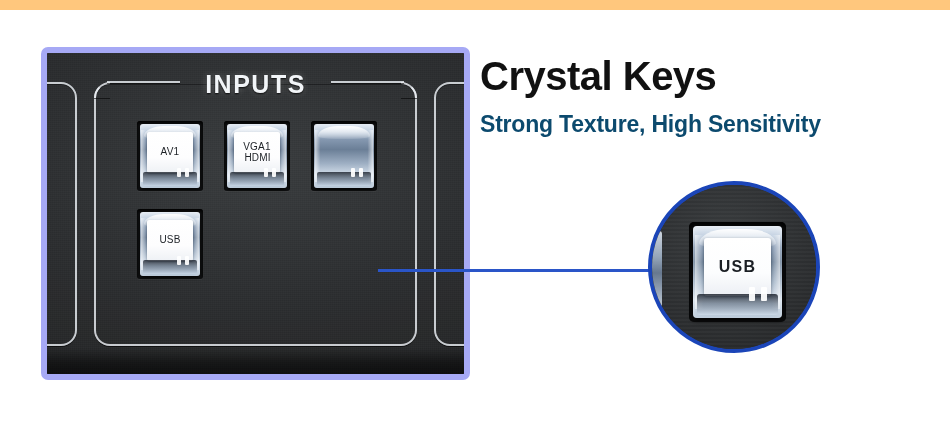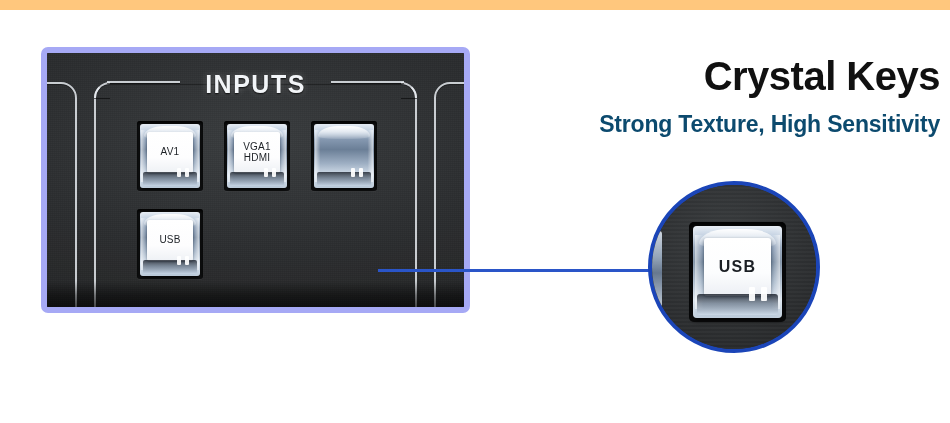--- a/index.html
+++ b/index.html
@@ -25,21 +25,21 @@
     position: absolute;
     left: 0; top: 0;
     width: 950px; height: 10px;
     background: #ffc77d;
   }
 
   
   .device-panel {
     position: absolute;
     left: 41px; top: 47px;
-    width: 429px; height: 266px;
+    width: 429px; height: 333px;
     border: 6px solid #a6a9f5;
     border-radius: 7px;
     background: #4c1d95;
     overflow: hidden;
   }
 
   
   .panel-surface {
     position: absolute;
     inset: 0;
@@ -183,21 +183,21 @@
     display: flex;
     align-items: center;
     justify-content: center;
   }
   .keycap-legend {
     font-family: "Liberation Sans", sans-serif;
     font-size: 10px;
     font-weight: normal;
     line-height: 1.06;
     color: #1d2126;
-    text-align: center;
+    text-align: right;
     letter-spacing: .2px;
     white-space: pre-line;
   }
   
   .keycap-arc {
     position: absolute;
     left: 4px; right: 4px; top: 2px;
     height: 13px;
     border-radius: 50% 50% 45% 45% / 100% 100% 30% 30%;
     background: linear-gradient(180deg, rgba(255,255,255,0.92), rgba(255,255,255,0.10));
@@ -230,21 +230,21 @@
     background: linear-gradient(90deg, rgba(255,255,255,0.55), rgba(255,255,255,0.05));
   }
   .keycap-edge-l { left: 1px; }
   .keycap-edge-r { right: 1px; transform: scaleX(-1); }
 
   
   .headings {
     position: absolute;
     left: 480px; top: 55px;
     width: 460px;
-    text-align: right;
+    text-align: left;
   }
   .title {
     font-family: "Liberation Sans", sans-serif;
     font-weight: bold;
     font-size: 40px;
     color: #111111;
     letter-spacing: -0.5px;
     line-height: 1.08;
   }
   .subtitle {

